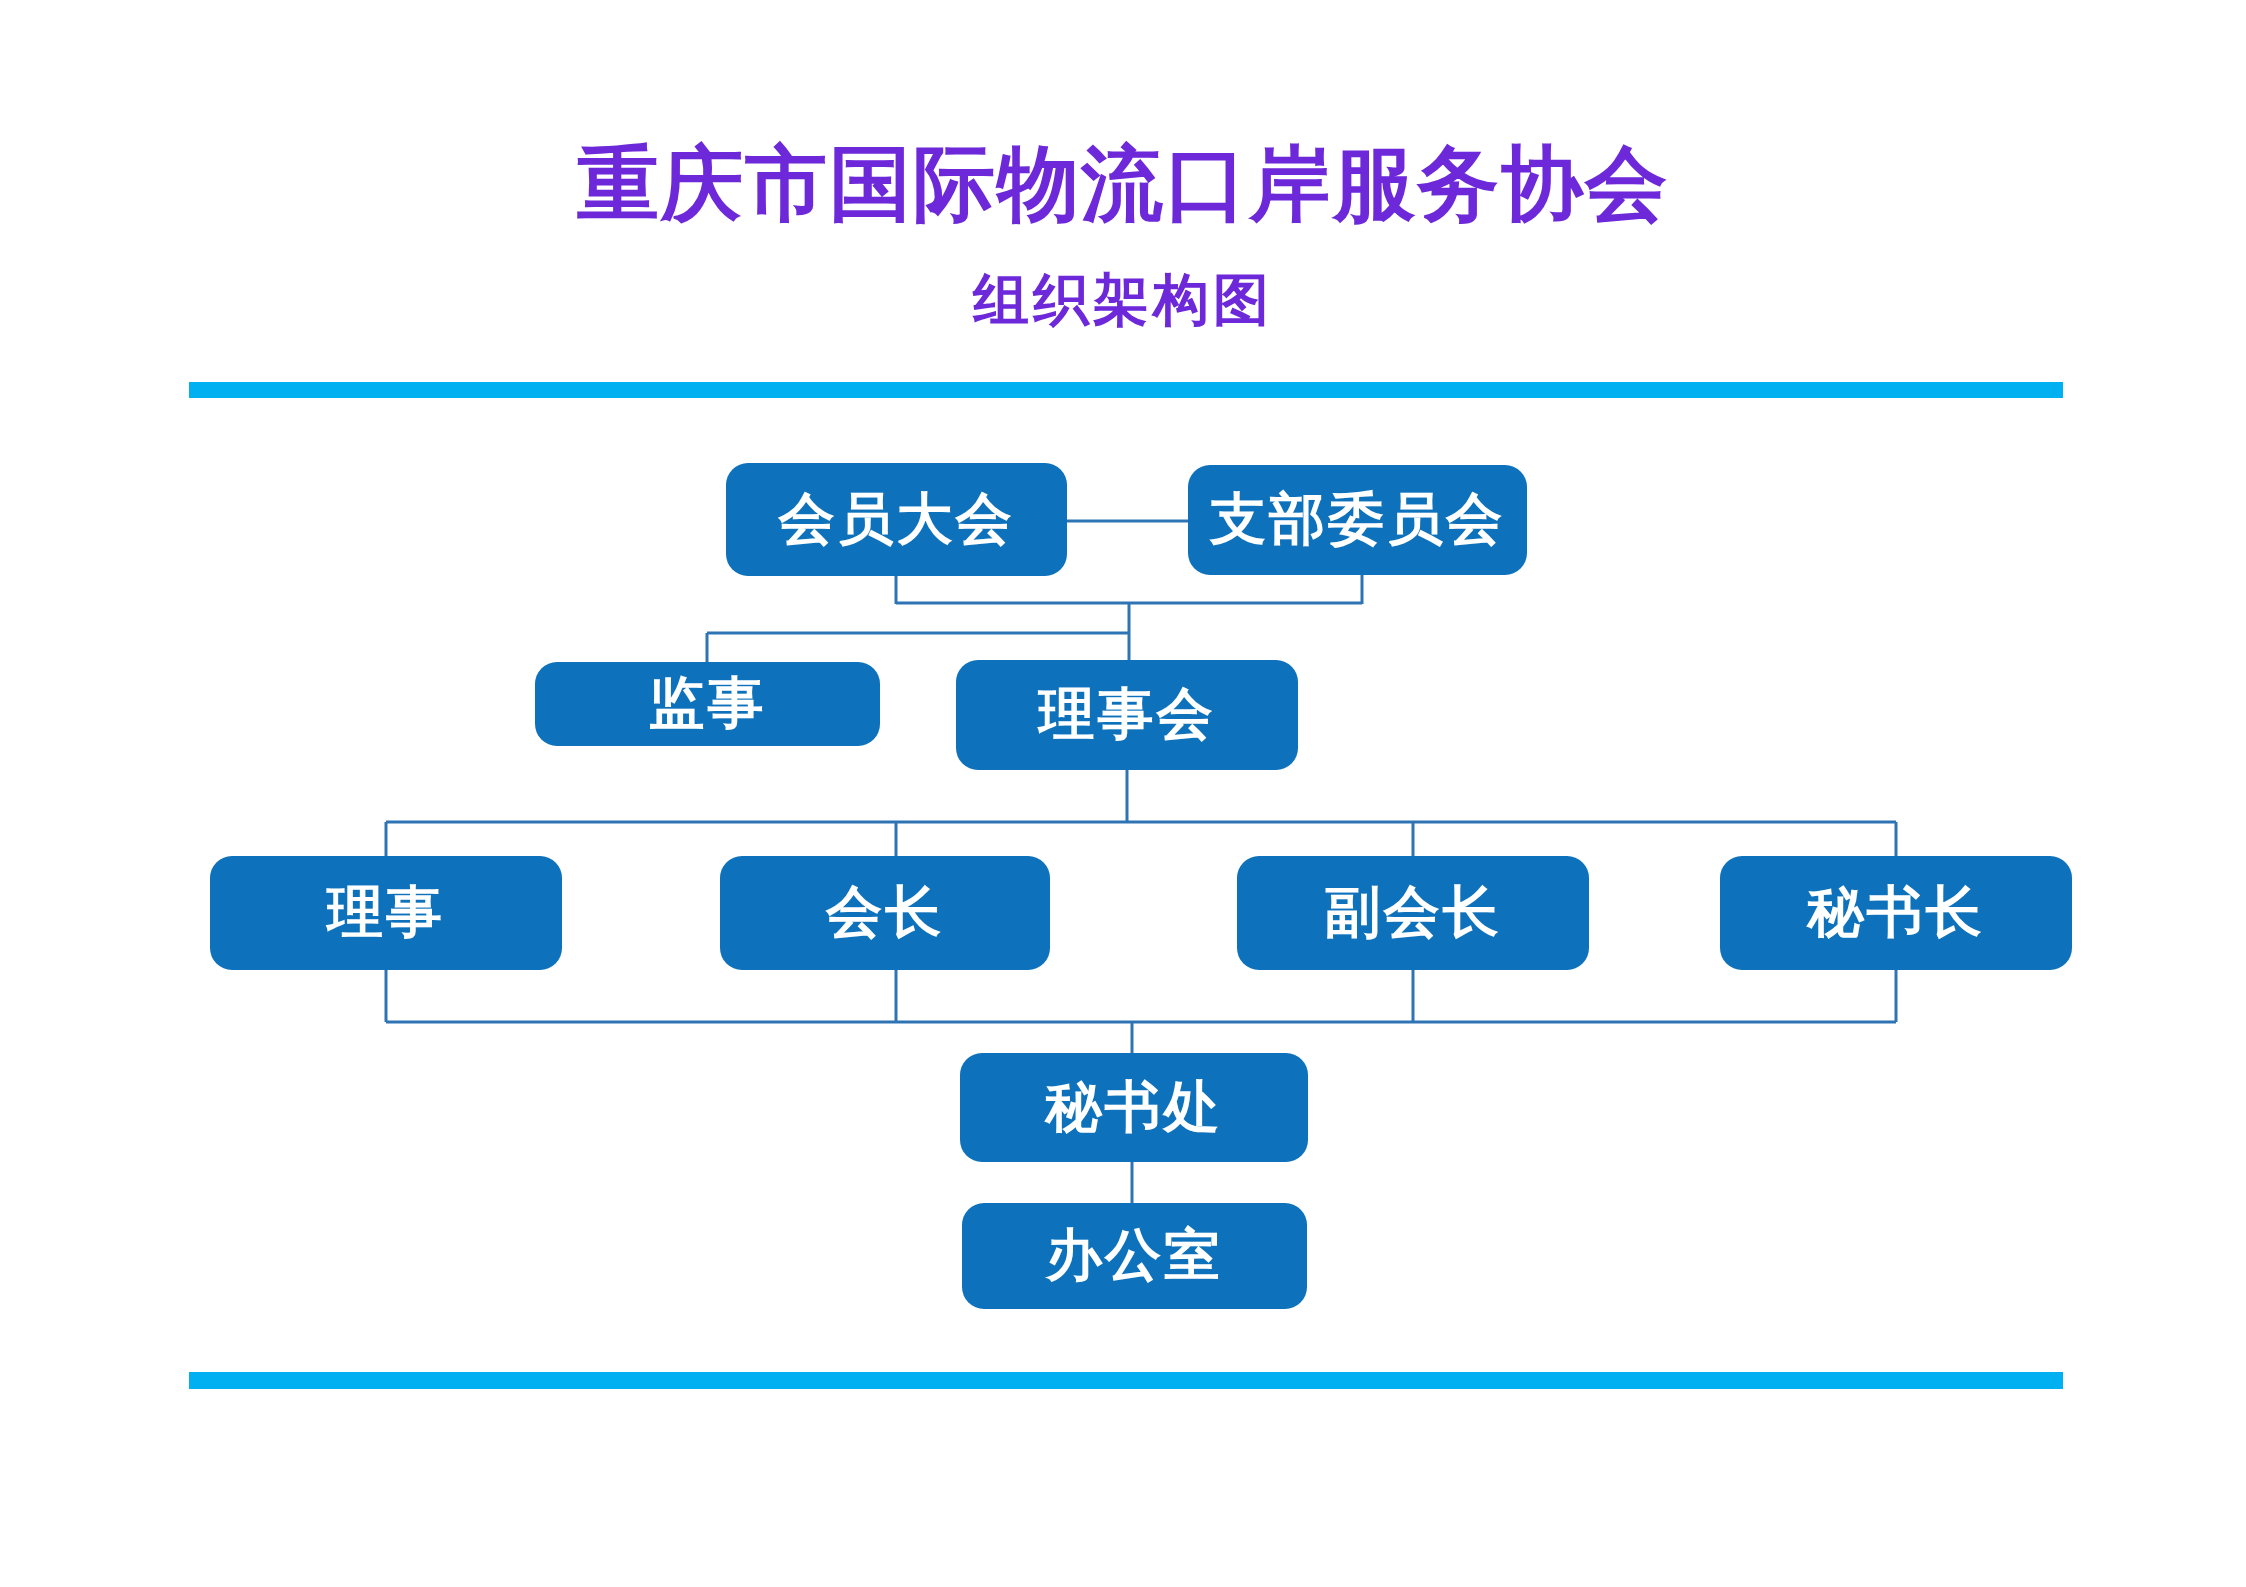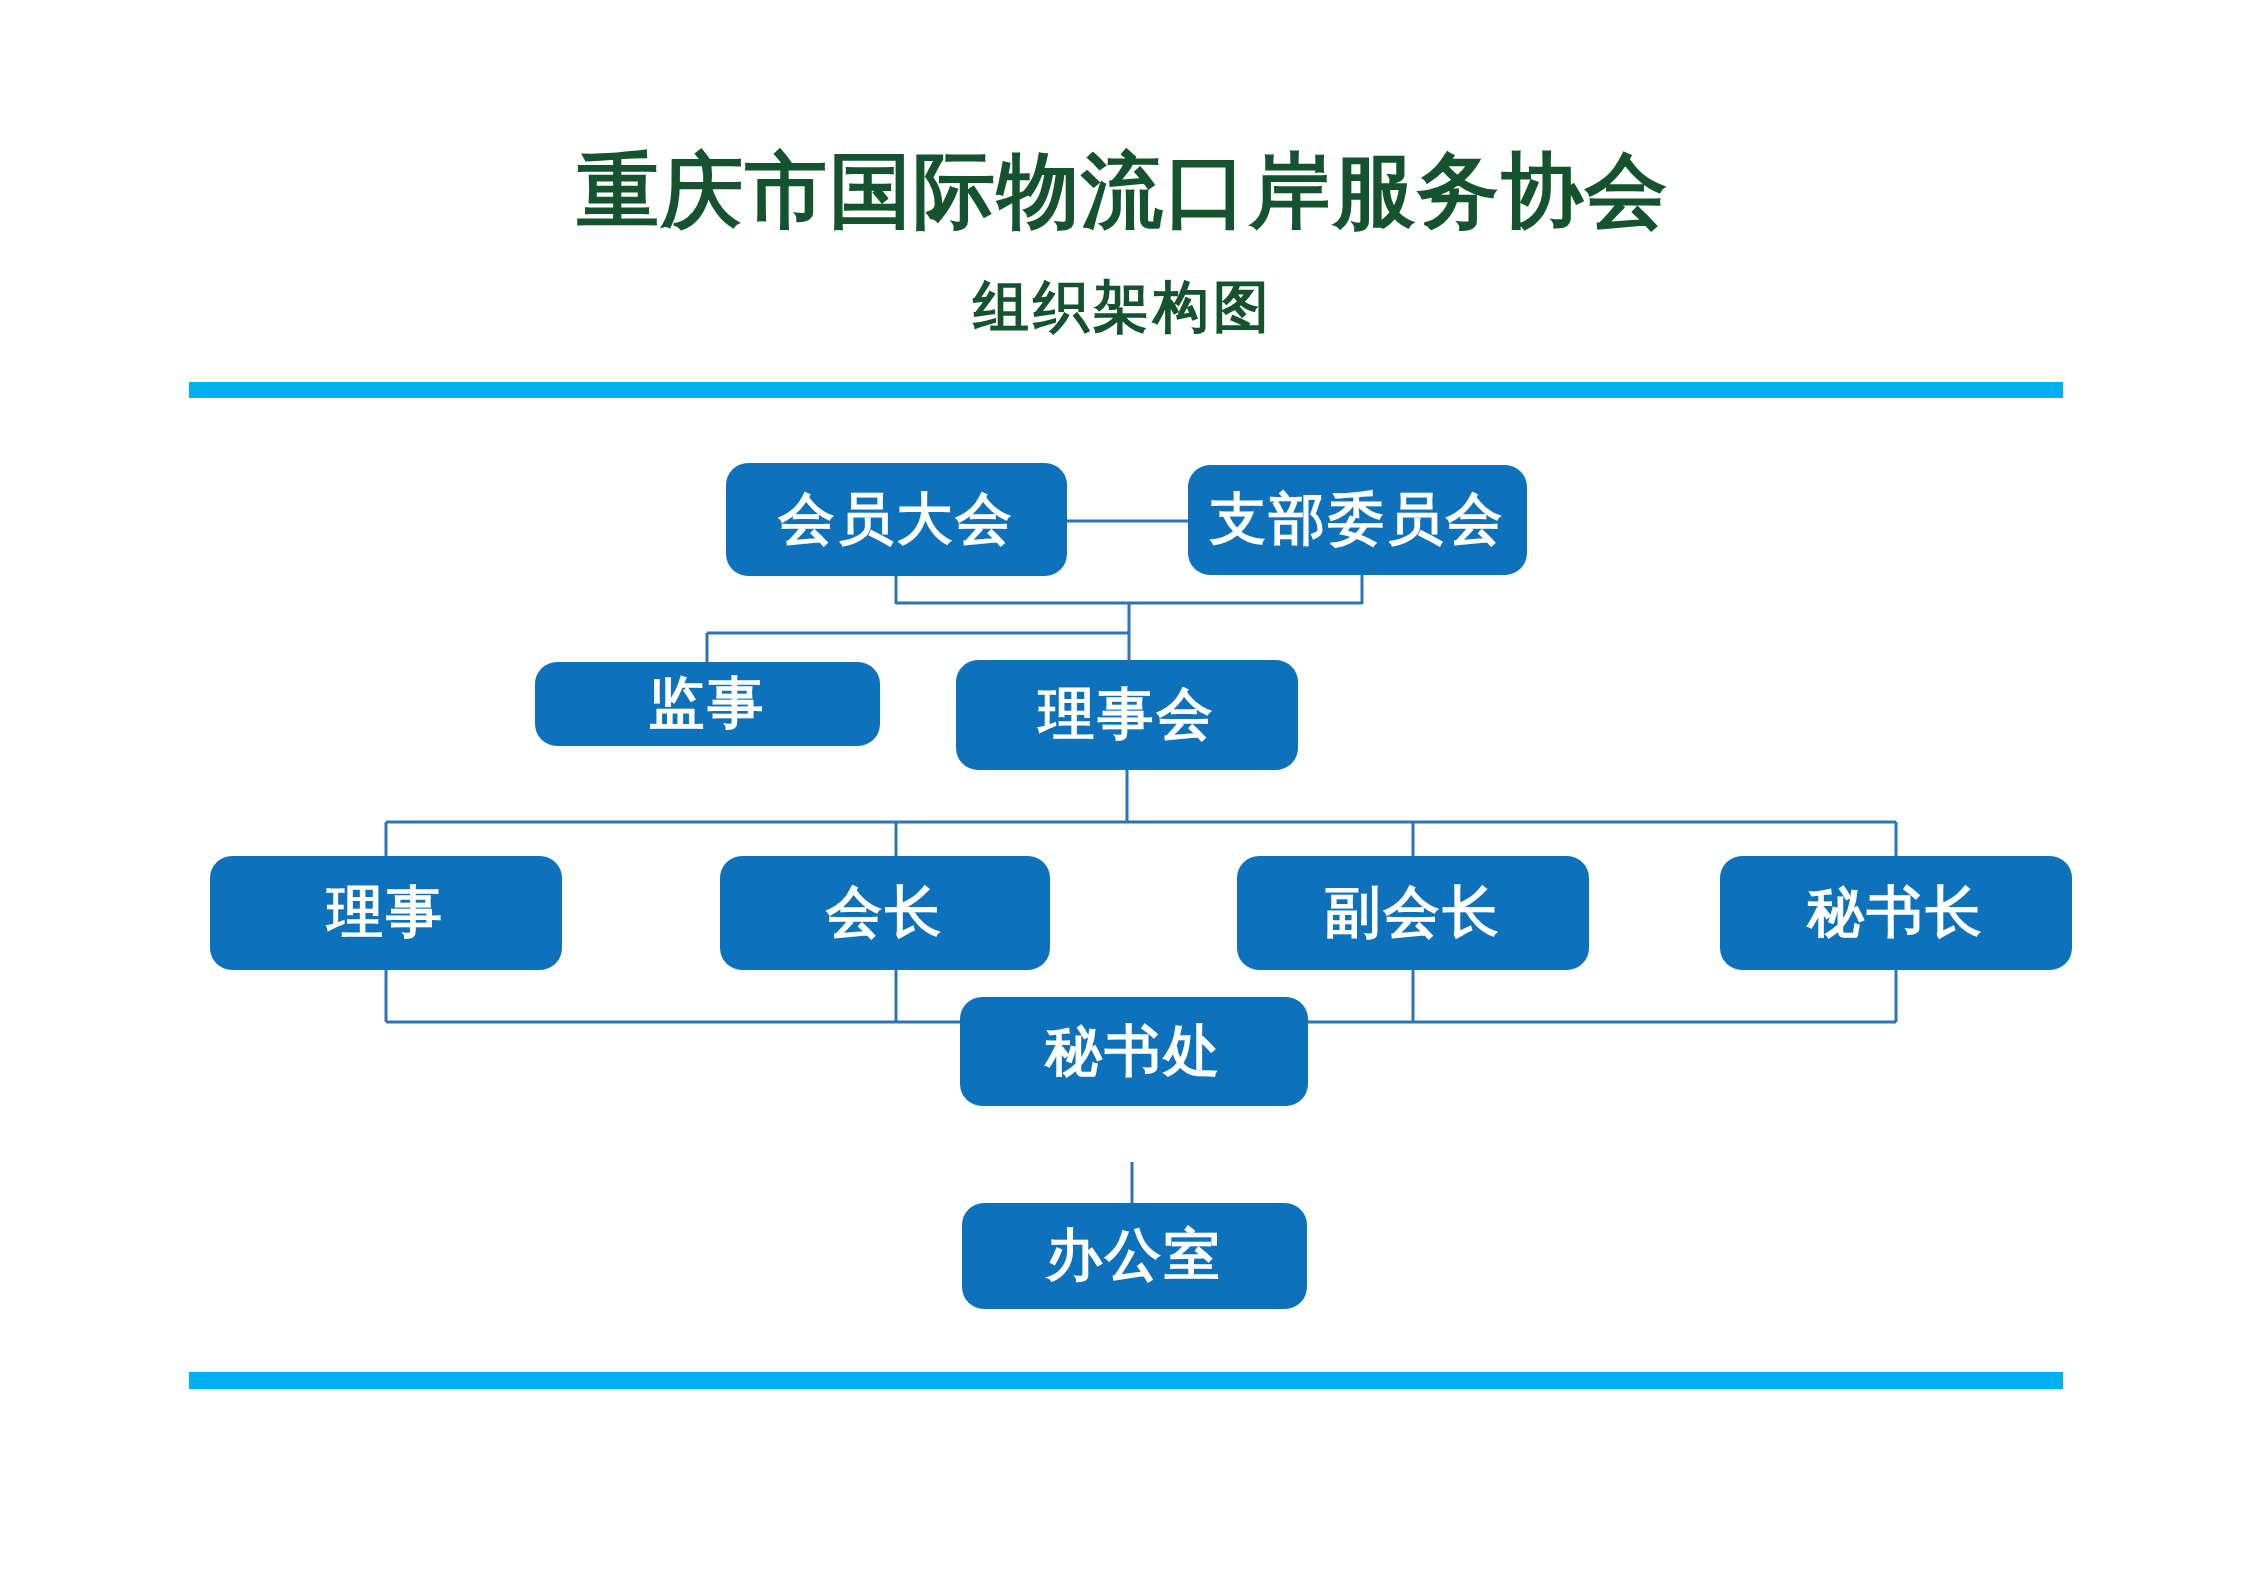--- a/index.html
+++ b/index.html
@@ -10,25 +10,25 @@
   }
   .slide {
     position: relative;
     width: 2246px;
     height: 1587px;
     background: #ffffff;
     overflow: hidden;
   }
   .title-block {
     position: absolute;
-    top: 136px;
+    top: 129px;
     left: 0;
     width: 100%;
     text-align: center;
-    color: #14532d;
+    color: #6d28d9;
     font-weight: bold;
   }
   .title-line1 {
     font-size: 82px;
     line-height: 110px;
     letter-spacing: 2px;
   }
   .title-line2 {
     font-size: 56px;
     line-height: 110px;
@@ -113,16 +113,16 @@
   </svg>
 
   <div class="node" style="left:726px;  top:463px;  width:341px; height:113px">会员大会</div>
   <div class="node" style="left:1188px; top:465px;  width:339px; height:110px">支部委员会</div>
   <div class="node" style="left:535px;  top:662px;  width:345px; height:84px">监事</div>
   <div class="node" style="left:956px;  top:660px;  width:342px; height:110px">理事会</div>
   <div class="node" style="left:210px;  top:856px;  width:352px; height:114px">理事</div>
   <div class="node" style="left:720px;  top:856px;  width:330px; height:114px">会长</div>
   <div class="node" style="left:1237px; top:856px;  width:352px; height:114px">副会长</div>
   <div class="node" style="left:1720px; top:856px;  width:352px; height:114px">秘书长</div>
-  <div class="node" style="left:960px;  top:997px; width:348px; height:109px">秘书处</div>
+  <div class="node" style="left:960px;  top:1053px; width:348px; height:109px">秘书处</div>
   <div class="node" style="left:962px;  top:1203px; width:345px; height:106px">办公室</div>
 
 </div>
 
 </body></html>

